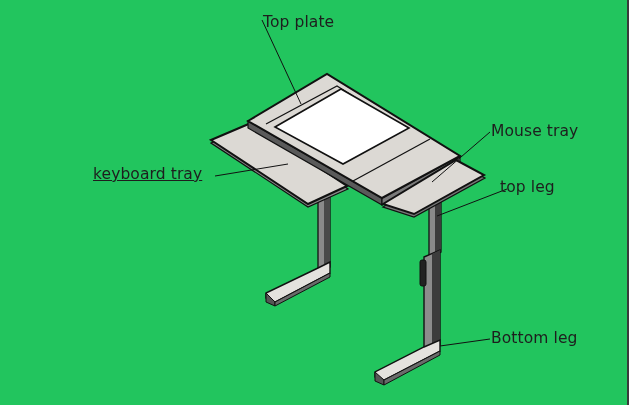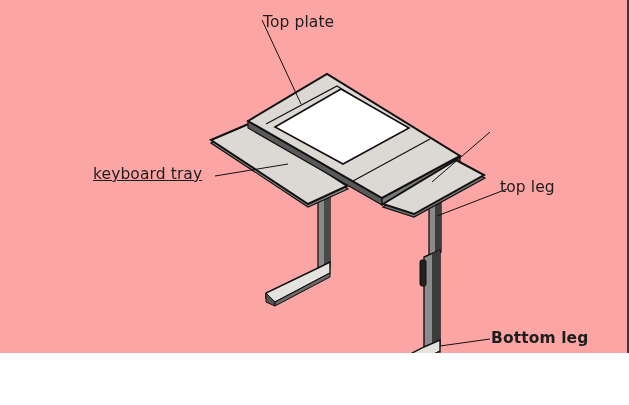--- a/index.html
+++ b/index.html
@@ -3,22 +3,22 @@
   <meta charset="utf-8">
   <style>
     html, body {
       margin: 0;
       padding: 0;
       background: #ffffff;
     }
     .canvas {
       position: relative;
       width: 629px;
-      height: 353px;
-      background: #fca5a5;
+      height: 405px;
+      background: #22c55e;
       overflow: hidden;
     }
     .right-border {
       position: absolute;
       top: 0;
       right: 0;
       width: 2px;
       height: 405px;
       background: #3a3a3a;
     }
@@ -33,21 +33,21 @@
       font-size: 15.5px;
       color: #1e1e1e;
       white-space: nowrap;
       line-height: 1;
       letter-spacing: 0.1px;
     }
     #lbl-top-plate { left: 263px; top: 15px; }
     #lbl-mouse-tray { left: 491px; top: 124px; }
     #lbl-keyboard-tray { left: 93px; top: 167px; text-decoration: underline; }
     #lbl-top-leg { left: 500px; top: 180px; }
-    #lbl-bottom-leg { left: 491px; top: 331px; font-weight: bold; }
+    #lbl-bottom-leg { left: 491px; top: 331px; }
   </style>
 </head>
 <body>
 
 <div class="canvas">
 
   <svg class="drawing" width="629" height="405" viewBox="0 0 629 405">
 
     <g>
 
@@ -108,18 +108,19 @@
     <g stroke="#111" stroke-width="1" fill="none">
       <line x1="262" y1="20" x2="301" y2="104"></line>
       <line x1="490" y1="132" x2="432" y2="182"></line>
       <line x1="215" y1="176" x2="288" y2="164"></line>
       <line x1="507" y1="189" x2="437" y2="216"></line>
       <line x1="490" y1="339" x2="440" y2="346"></line>
     </g>
   </svg>
 
   <div class="label" id="lbl-top-plate">Top plate</div>
+  <div class="label" id="lbl-mouse-tray">Mouse tray</div>
   <div class="label" id="lbl-keyboard-tray">keyboard tray</div>
   <div class="label" id="lbl-top-leg">top leg</div>
   <div class="label" id="lbl-bottom-leg">Bottom leg</div>
 
   <div class="right-border"></div>
 </div>
 
 </body></html>

